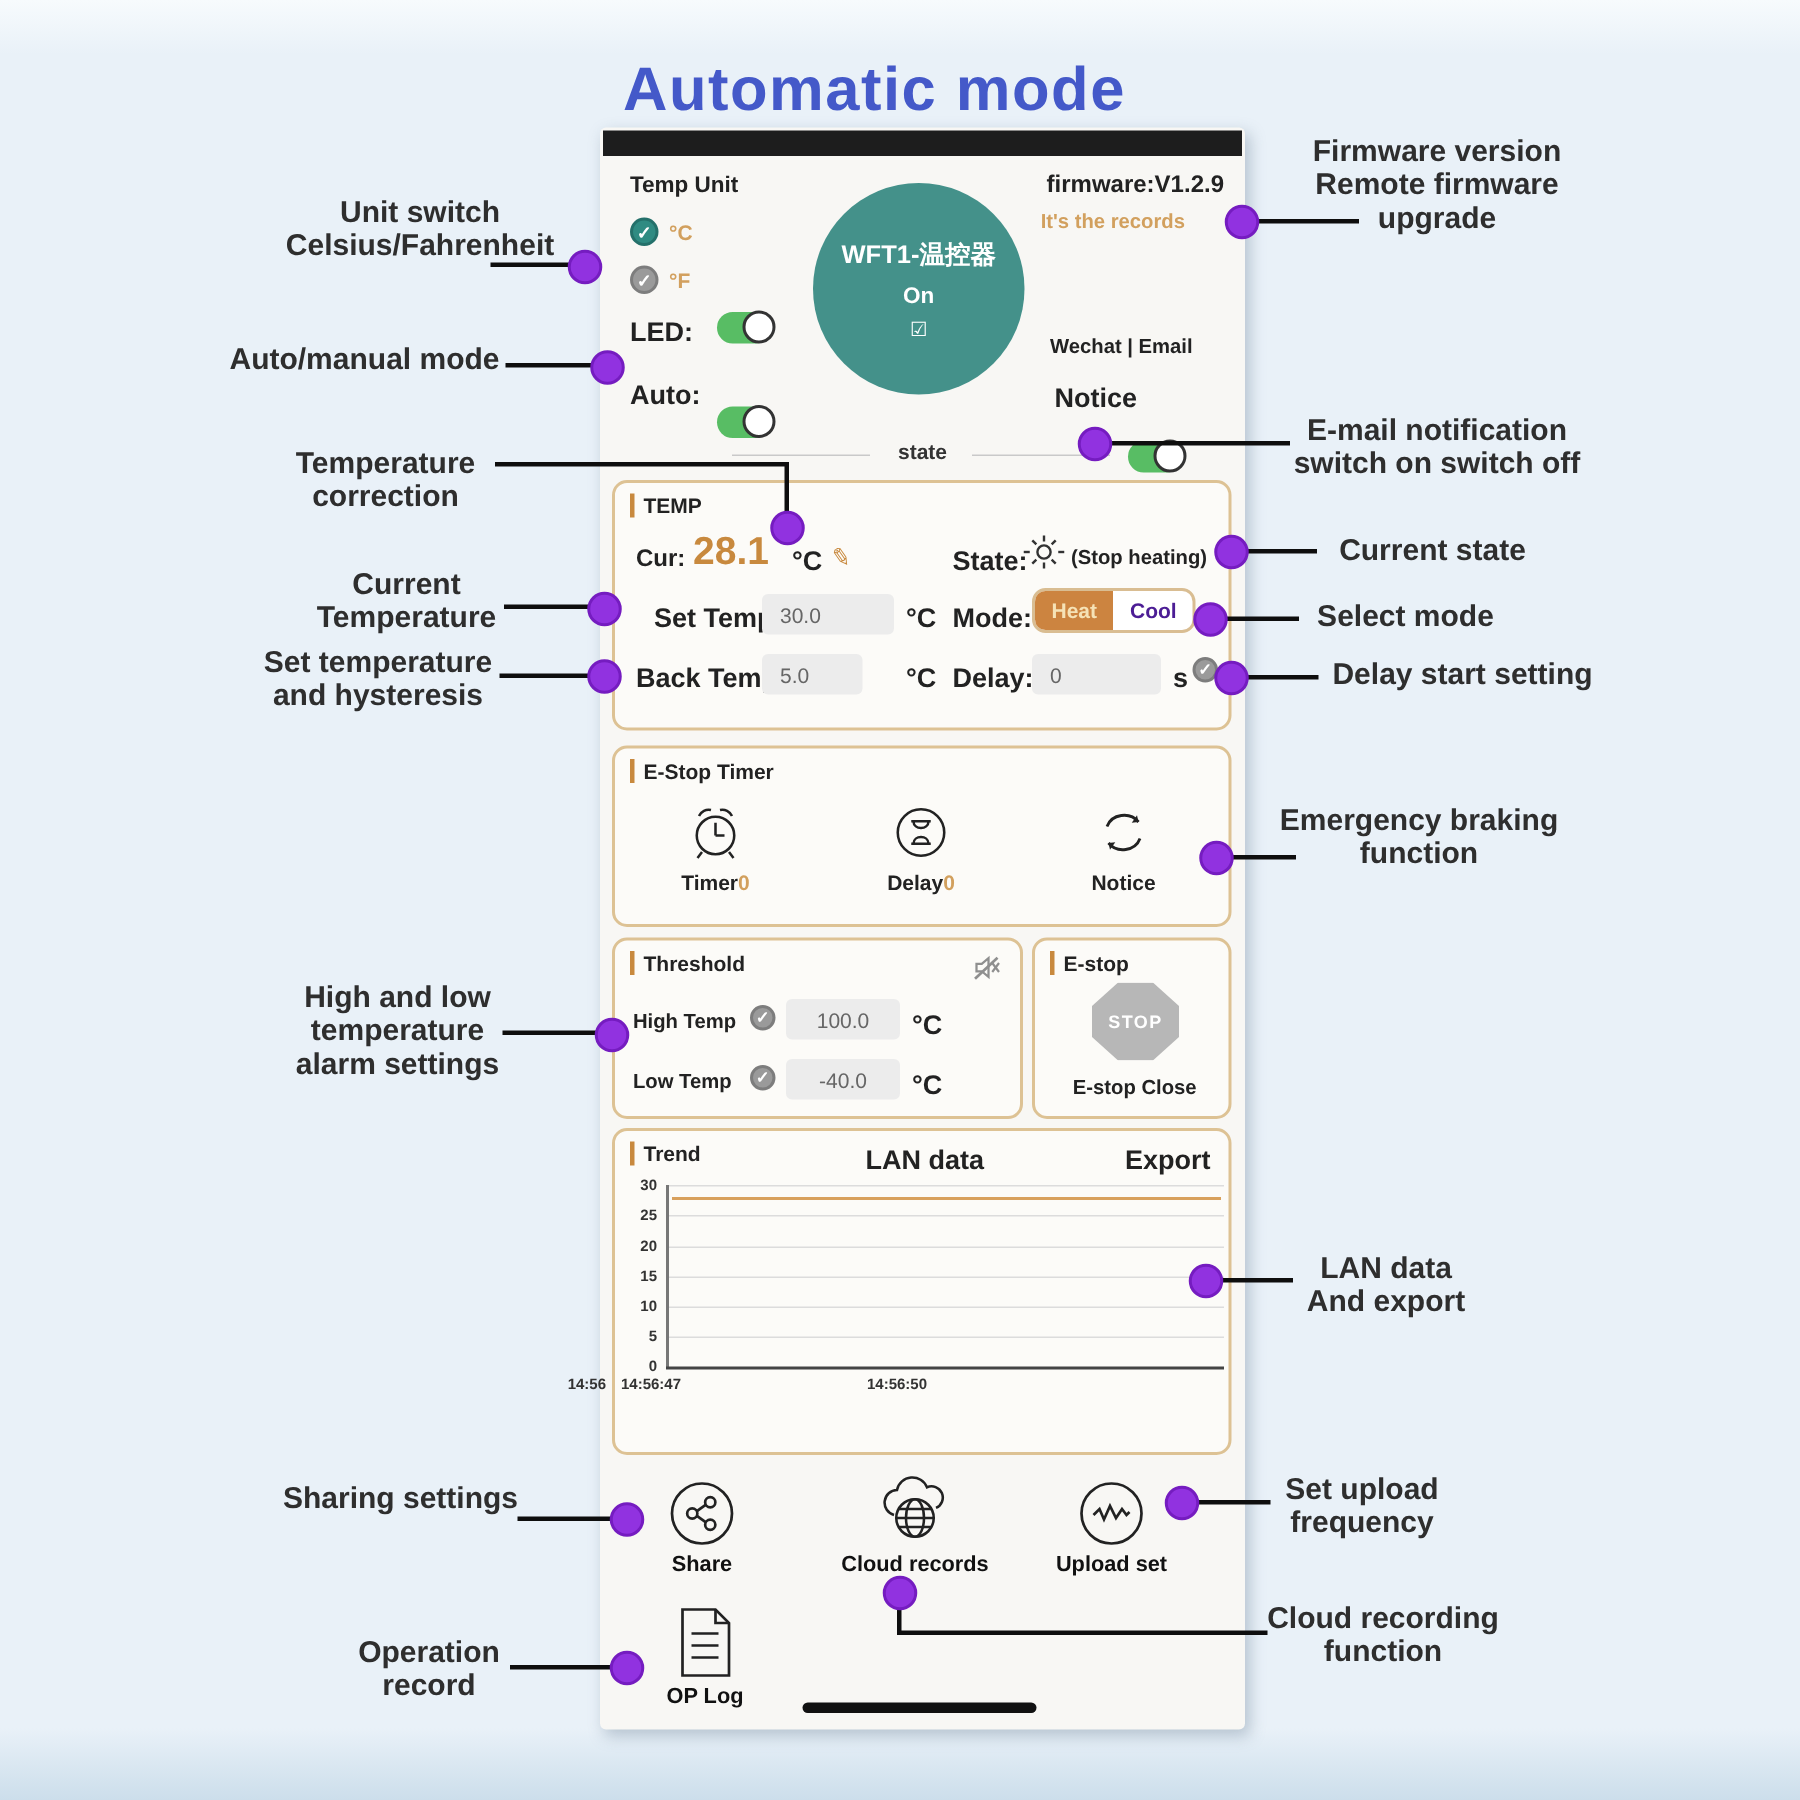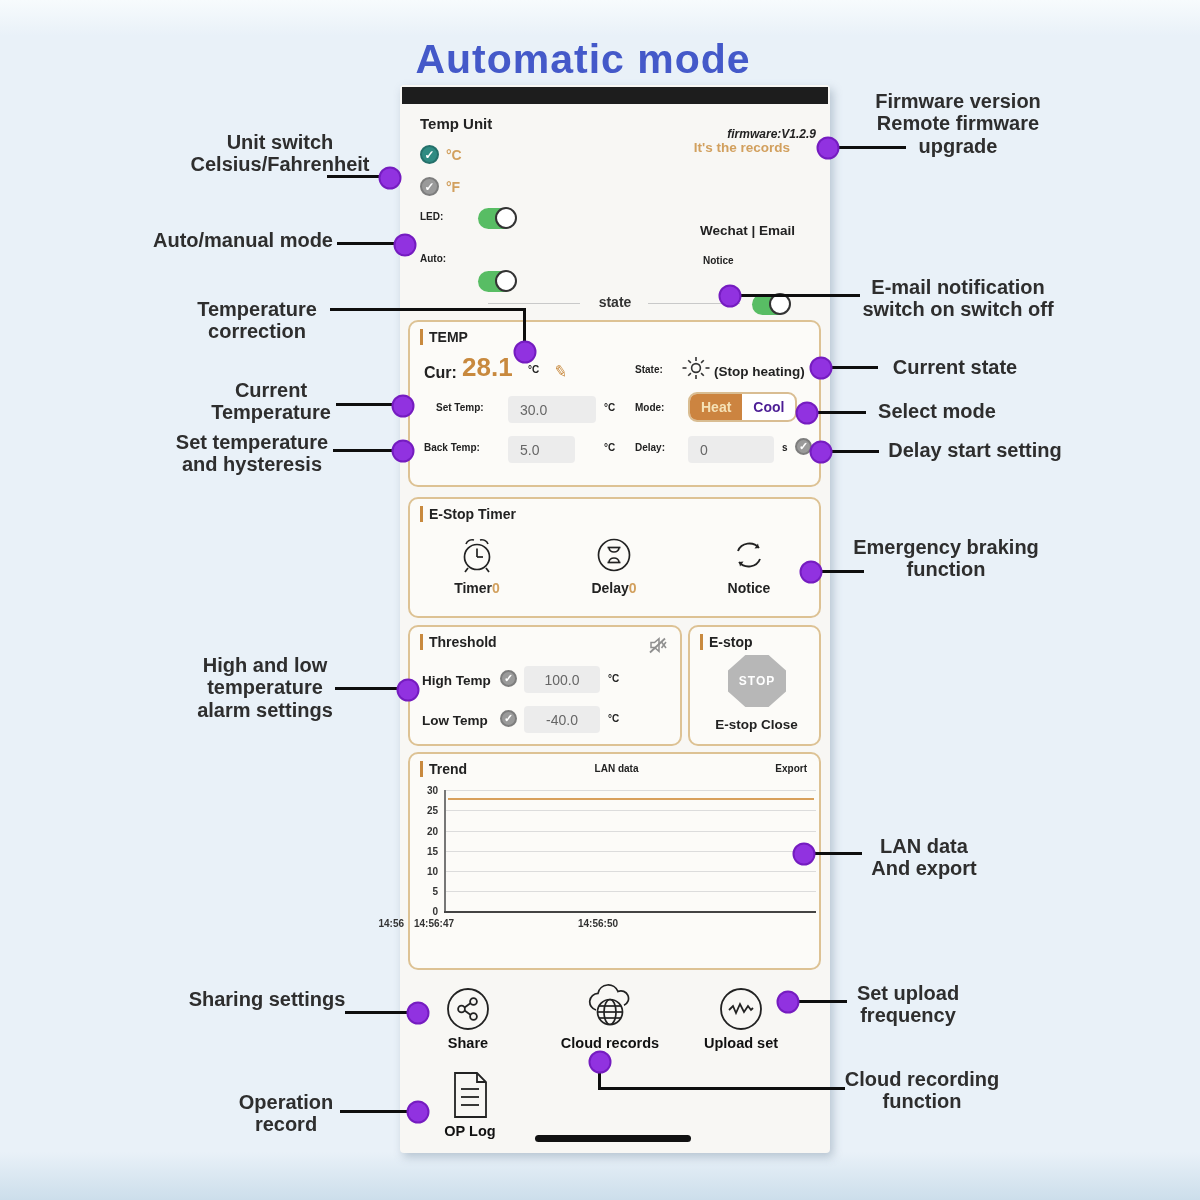--- a/index.html
+++ b/index.html
@@ -9,21 +9,21 @@
     font-family:"Liberation Sans", sans-serif;color:#222;
   }
   .abs{position:absolute;}
   
   .title{position:absolute;left:383px;top:36px;width:400px;text-align:center;
     font-size:41px;font-weight:bold;color:#4459c9;letter-spacing:1px;}
   
   .phone{position:absolute;left:400px;top:85px;width:430px;height:1068px;
     background:#f8f7f4;border-radius:4px;box-shadow:3px 4px 10px rgba(120,140,160,.45);}
   .topbar{position:absolute;left:2px;top:2px;width:426px;height:17px;background:#1d1d1d;}
-  .lbl{font-weight:bold;font-size:10px;color:#222;}
+  .lbl{font-weight:bold;font-size:18px;color:#222;}
   .ol{color:#d2a05e;font-weight:bold;}
   .chk{width:19px;height:19px;border-radius:50%;display:flex;align-items:center;justify-content:center;
     color:#fff;font-size:12px;font-weight:bold;box-sizing:border-box;}
   .chk.teal{background:#2f8b82;border:2px solid #24706a;}
   .chk.gray{background:#9a9a9a;border:2px solid #7d7d7d;}
   .chk.sm{width:17px;height:17px;font-size:11px;}
   .toggle{position:relative;width:36px;height:21px;border-radius:11px;background:#58bd64;}
   .toggle::after{content:'';position:absolute;right:-3px;top:-1px;width:22px;height:22px;border-radius:50%;
     background:#fff;border:2px solid #333;box-sizing:border-box;}
   .devcircle{position:absolute;left:142px;top:37px;width:141px;height:141px;border-radius:50%;
@@ -73,37 +73,42 @@
 <body>
 
 <div id="canvas">
 
   <div class="title">Automatic mode</div>
 
   <div class="phone">
     <div class="topbar"></div>
 
     <div class="abs lbl" style="left:20px;top:30px;font-size:15px;">Temp Unit</div>
-    <div class="abs lbl" style="right:14px;top:42px;font-size:12px;font-style:italic;">firmware:V1.2.9</div>
+    <div class="abs lbl" style="right:14px;top:30px;font-size:16px;">firmware:V1.2.9</div>
     <div class="abs ol" style="right:40px;top:55px;font-size:13.5px;">It's the records</div>
 
     <div class="abs" style="left:20px;top:60px;display:flex;align-items:center;gap:7px;">
       <span class="chk teal">✓</span>
       <span class="ol" style="font-size:14px;">°C</span>
     </div>
     <div class="abs" style="left:20px;top:92px;display:flex;align-items:center;gap:7px;">
       <span class="chk gray">✓</span>
       <span class="ol" style="font-size:14px;">°F</span>
     </div>
 
     <div class="abs lbl" style="left:20px;top:126px;">LED:</div>
     <div class="toggle abs" style="left:78px;top:123px;"></div>
     <div class="abs lbl" style="left:20px;top:168px;">Auto:</div>
     <div class="toggle abs" style="left:78px;top:165px;"></div>
 
+    <div class="devcircle">
+      <div class="nm">WFT1-温控器</div>
+      <div class="on">On</div>
+      <div class="ic">☑</div>
+    </div>
 
     <div class="abs lbl" style="left:300px;top:138px;font-size:13.5px;">Wechat | Email</div>
     <div class="abs lbl" style="left:303px;top:170px;">Notice</div>
     <div class="toggle abs" style="left:352px;top:167px;"></div>
 
     <div class="statewrap">
       <span class="stateline" style="left:88px;"></span>
       <span class="t">state</span>
       <span class="stateline" style="left:248px;"></span>
     </div>

